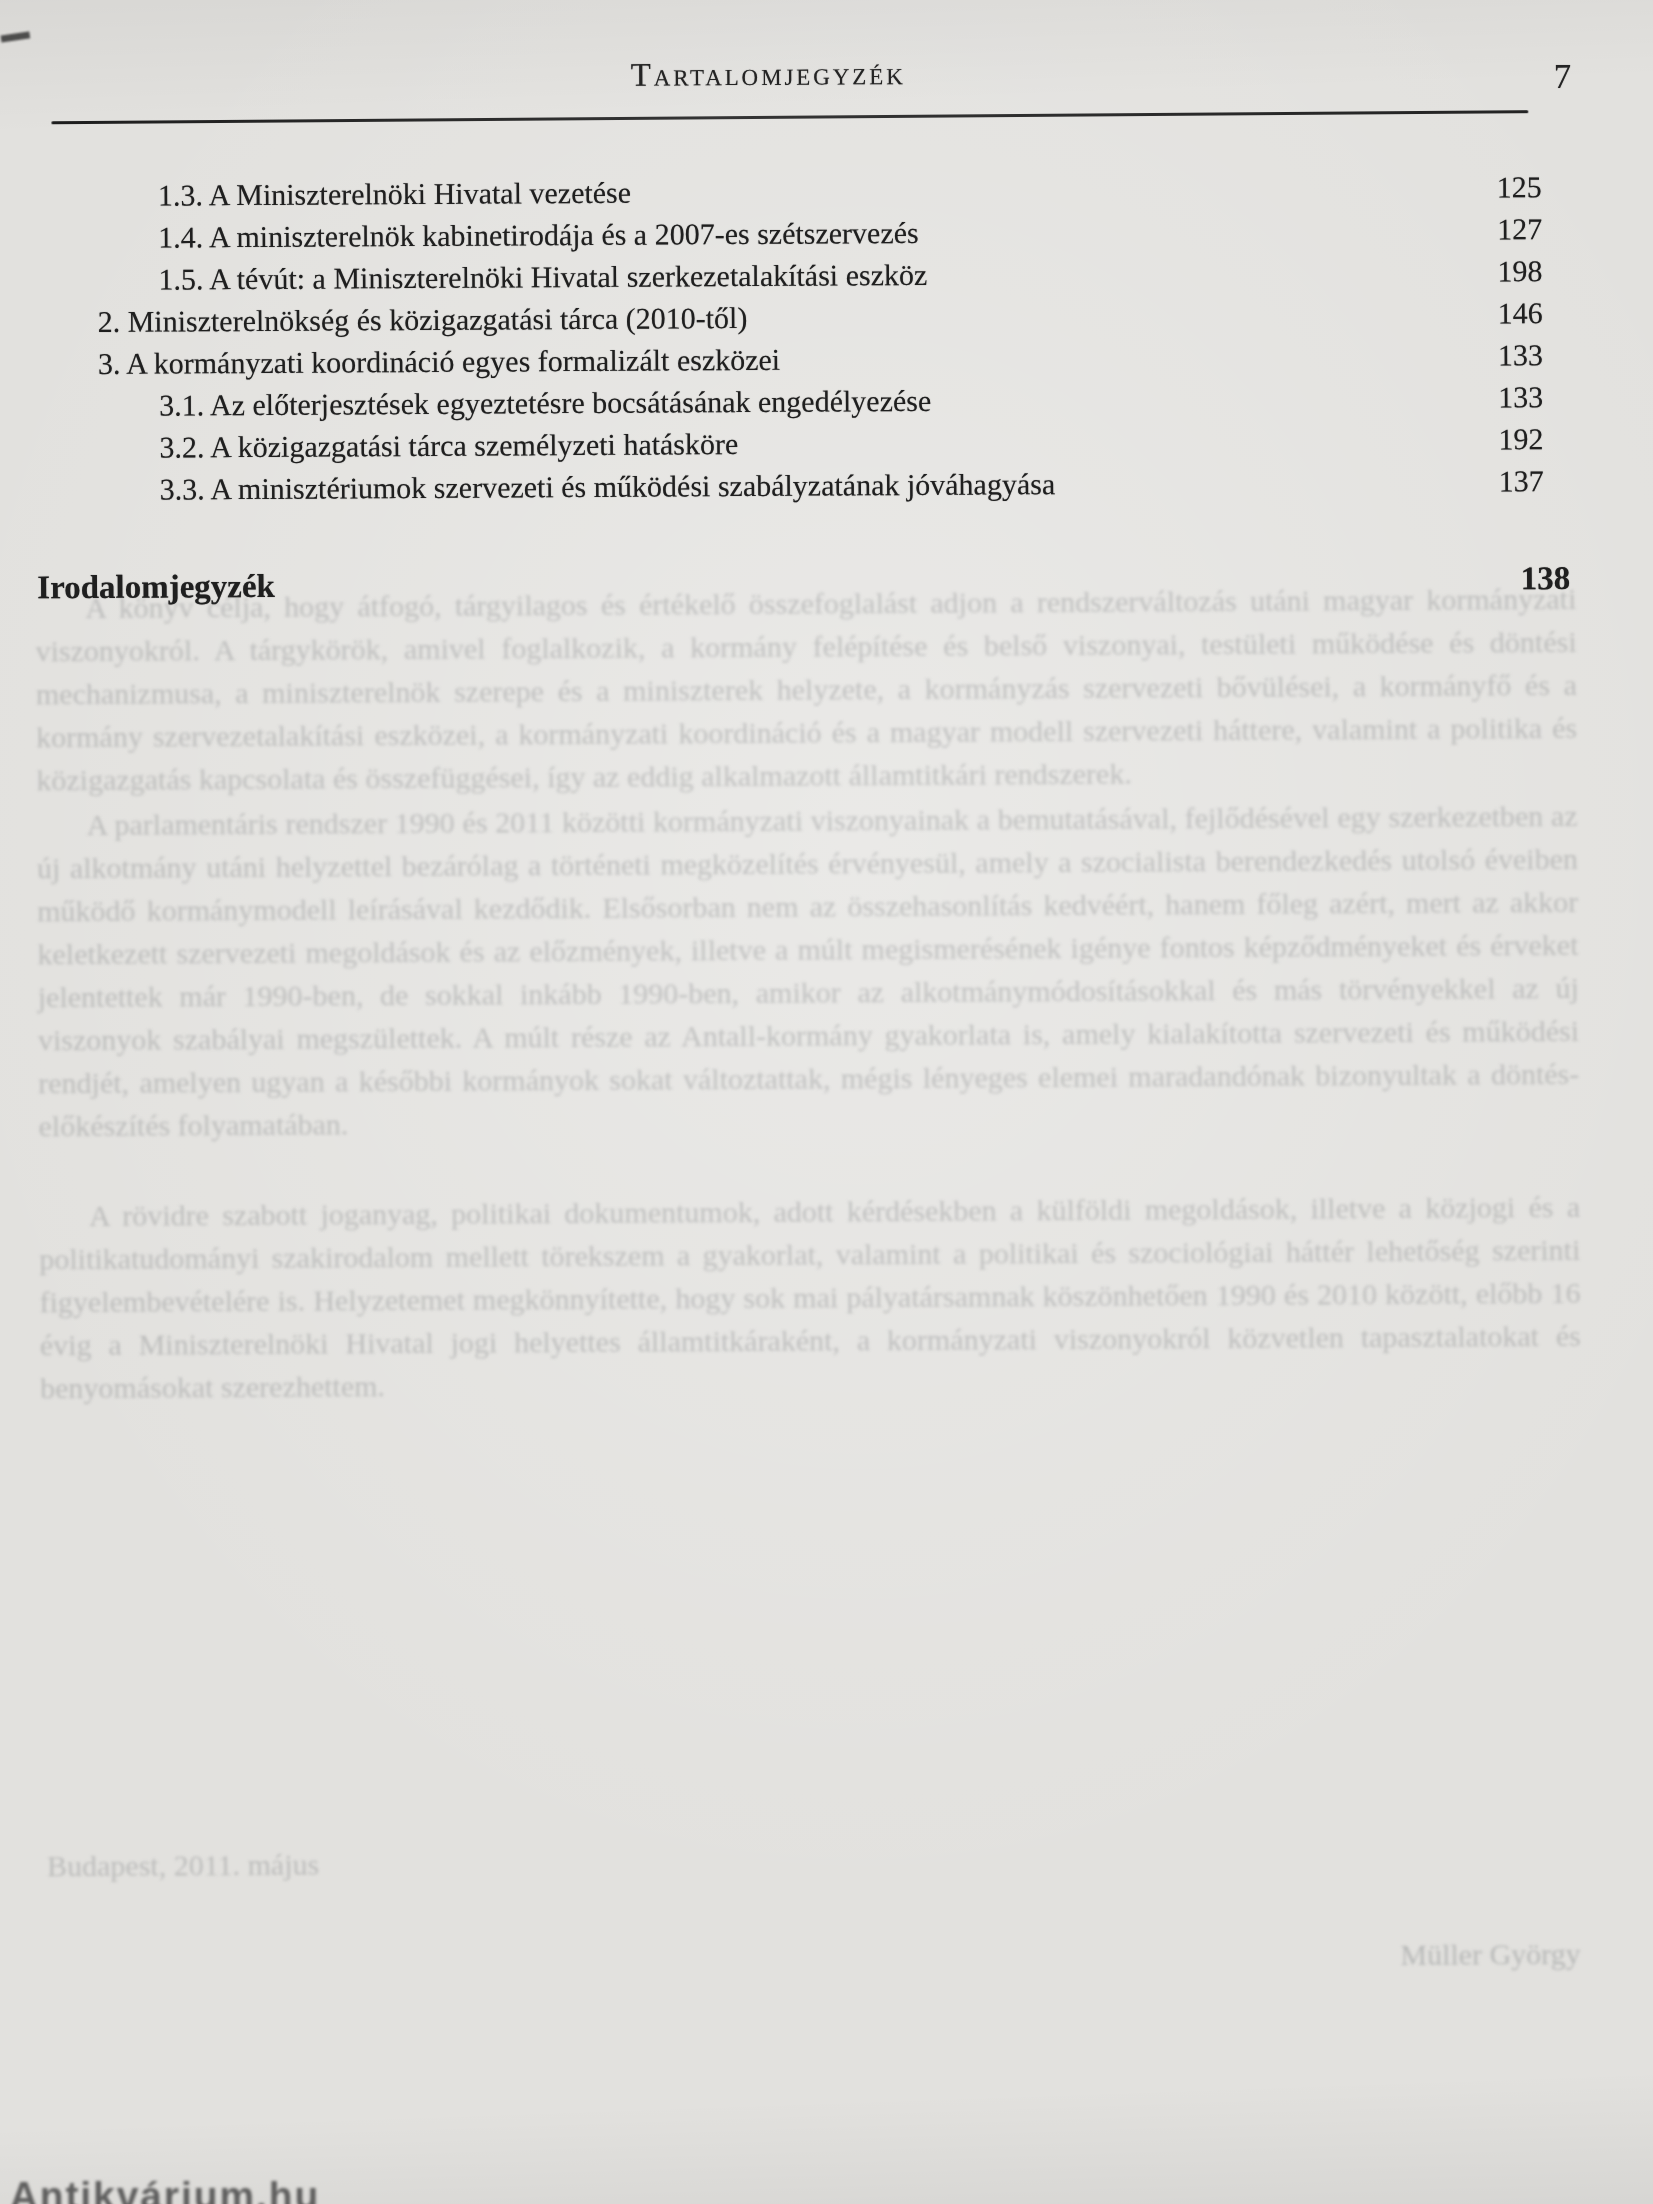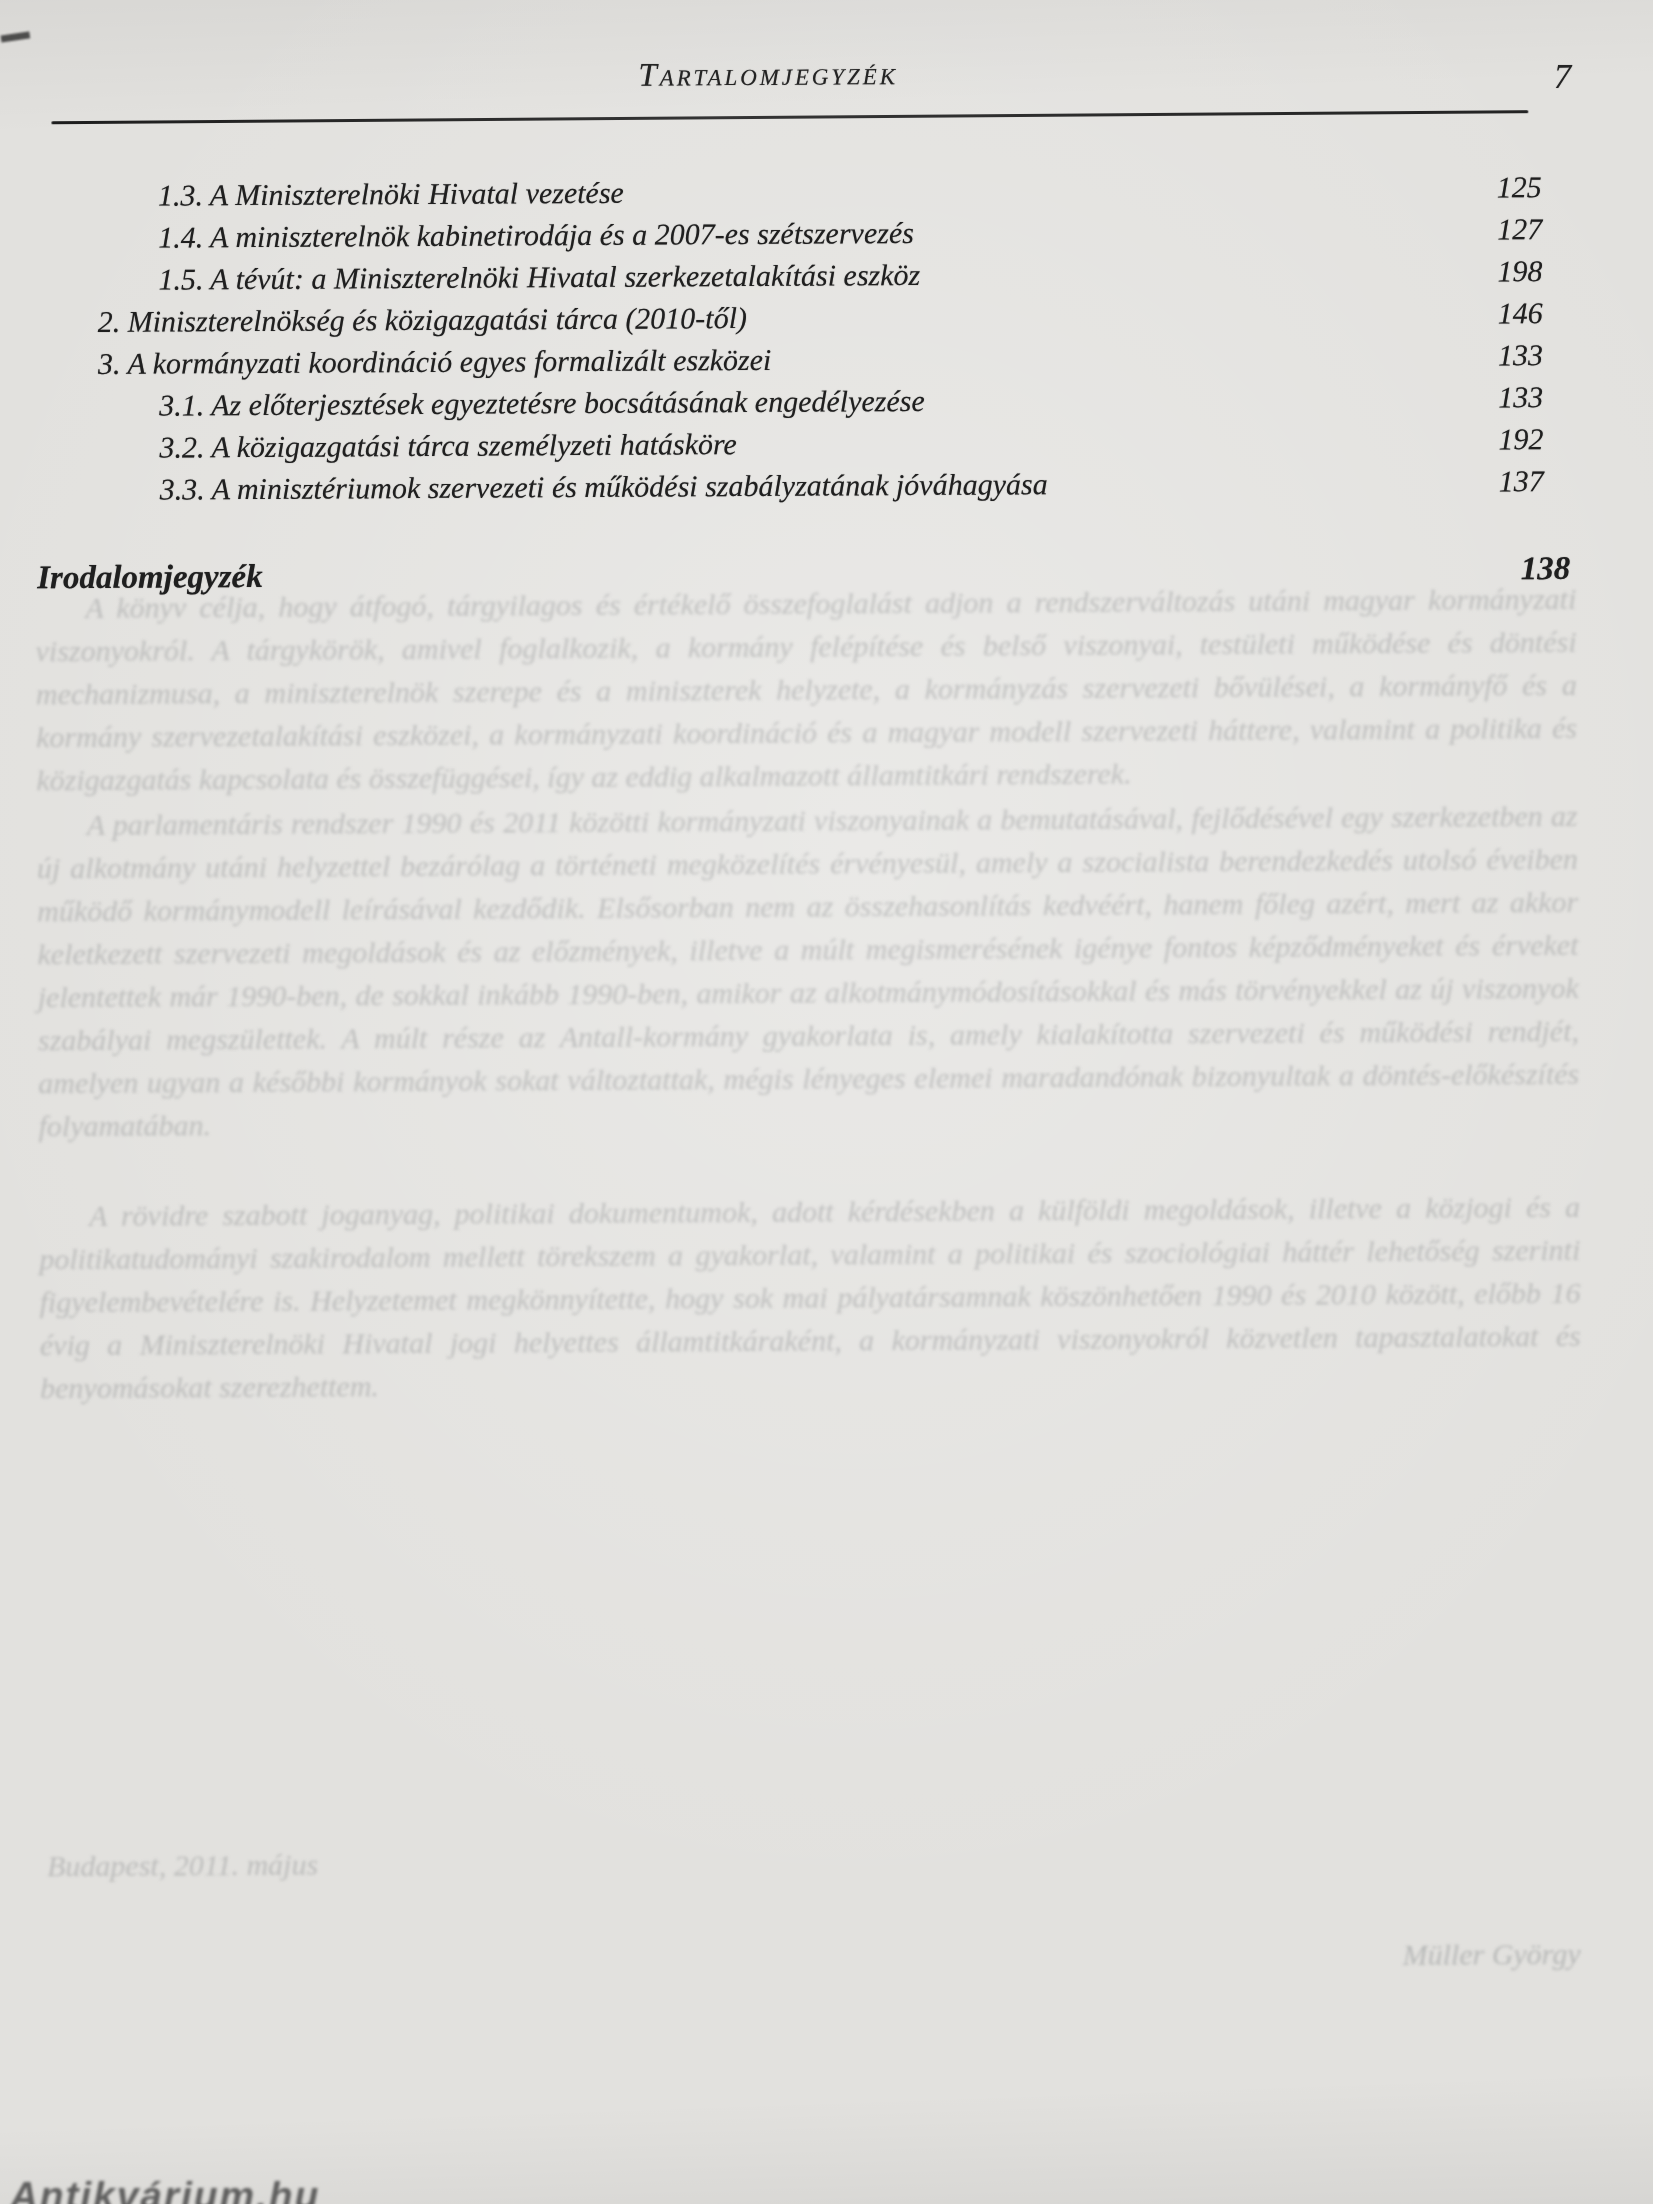--- a/index.html
+++ b/index.html
@@ -9,21 +9,20 @@
     width: 1654px;
     height: 2205px;
     margin: 0 auto;
     overflow: hidden;
     background:
       radial-gradient(ellipse 1359px 1553px at 52% 38%, rgba(255,255,255,0.28), rgba(255,255,255,0) 70%),
       linear-gradient(178deg, rgba(0,0,0,0.045) 0%, rgba(0,0,0,0) 6%, rgba(0,0,0,0) 94%, rgba(0,0,0,0.05) 100%),
       #e2e1de;
     font-family: "Liberation Serif", "DejaVu Serif", serif;
     color: #1f1f1f;
-    font-style: italic;
   }
 
   
   .scan-skew {
     position: absolute;
     inset: 0;
     transform: rotate(-0.35deg);
     transform-origin: 45% 10%;
   }
 
@@ -95,21 +94,21 @@
     position: absolute;
     left: 35px; top: 555px;
     width: 1533px;
     display: flex;
     align-items: baseline;
     font-size: 33px;
     font-weight: bold;
     text-shadow: 0 0 1px rgba(30,30,30,.6);
   }
   .bib-row .toc-label { flex: 1 1 auto; }
-  .bib-row .toc-page  { flex: 0 0 97px; text-align: right; }
+  .bib-row .toc-page  { flex: 0 0 97px; text-align: right; margin-top: 10px; }
 
   
   .ghost {
     position: absolute;
     color: rgba(98, 102, 106, 0.30);
     filter: blur(1.4px);
     font-size: 30px;
     -webkit-user-select: none;
     user-select: none;
   }

